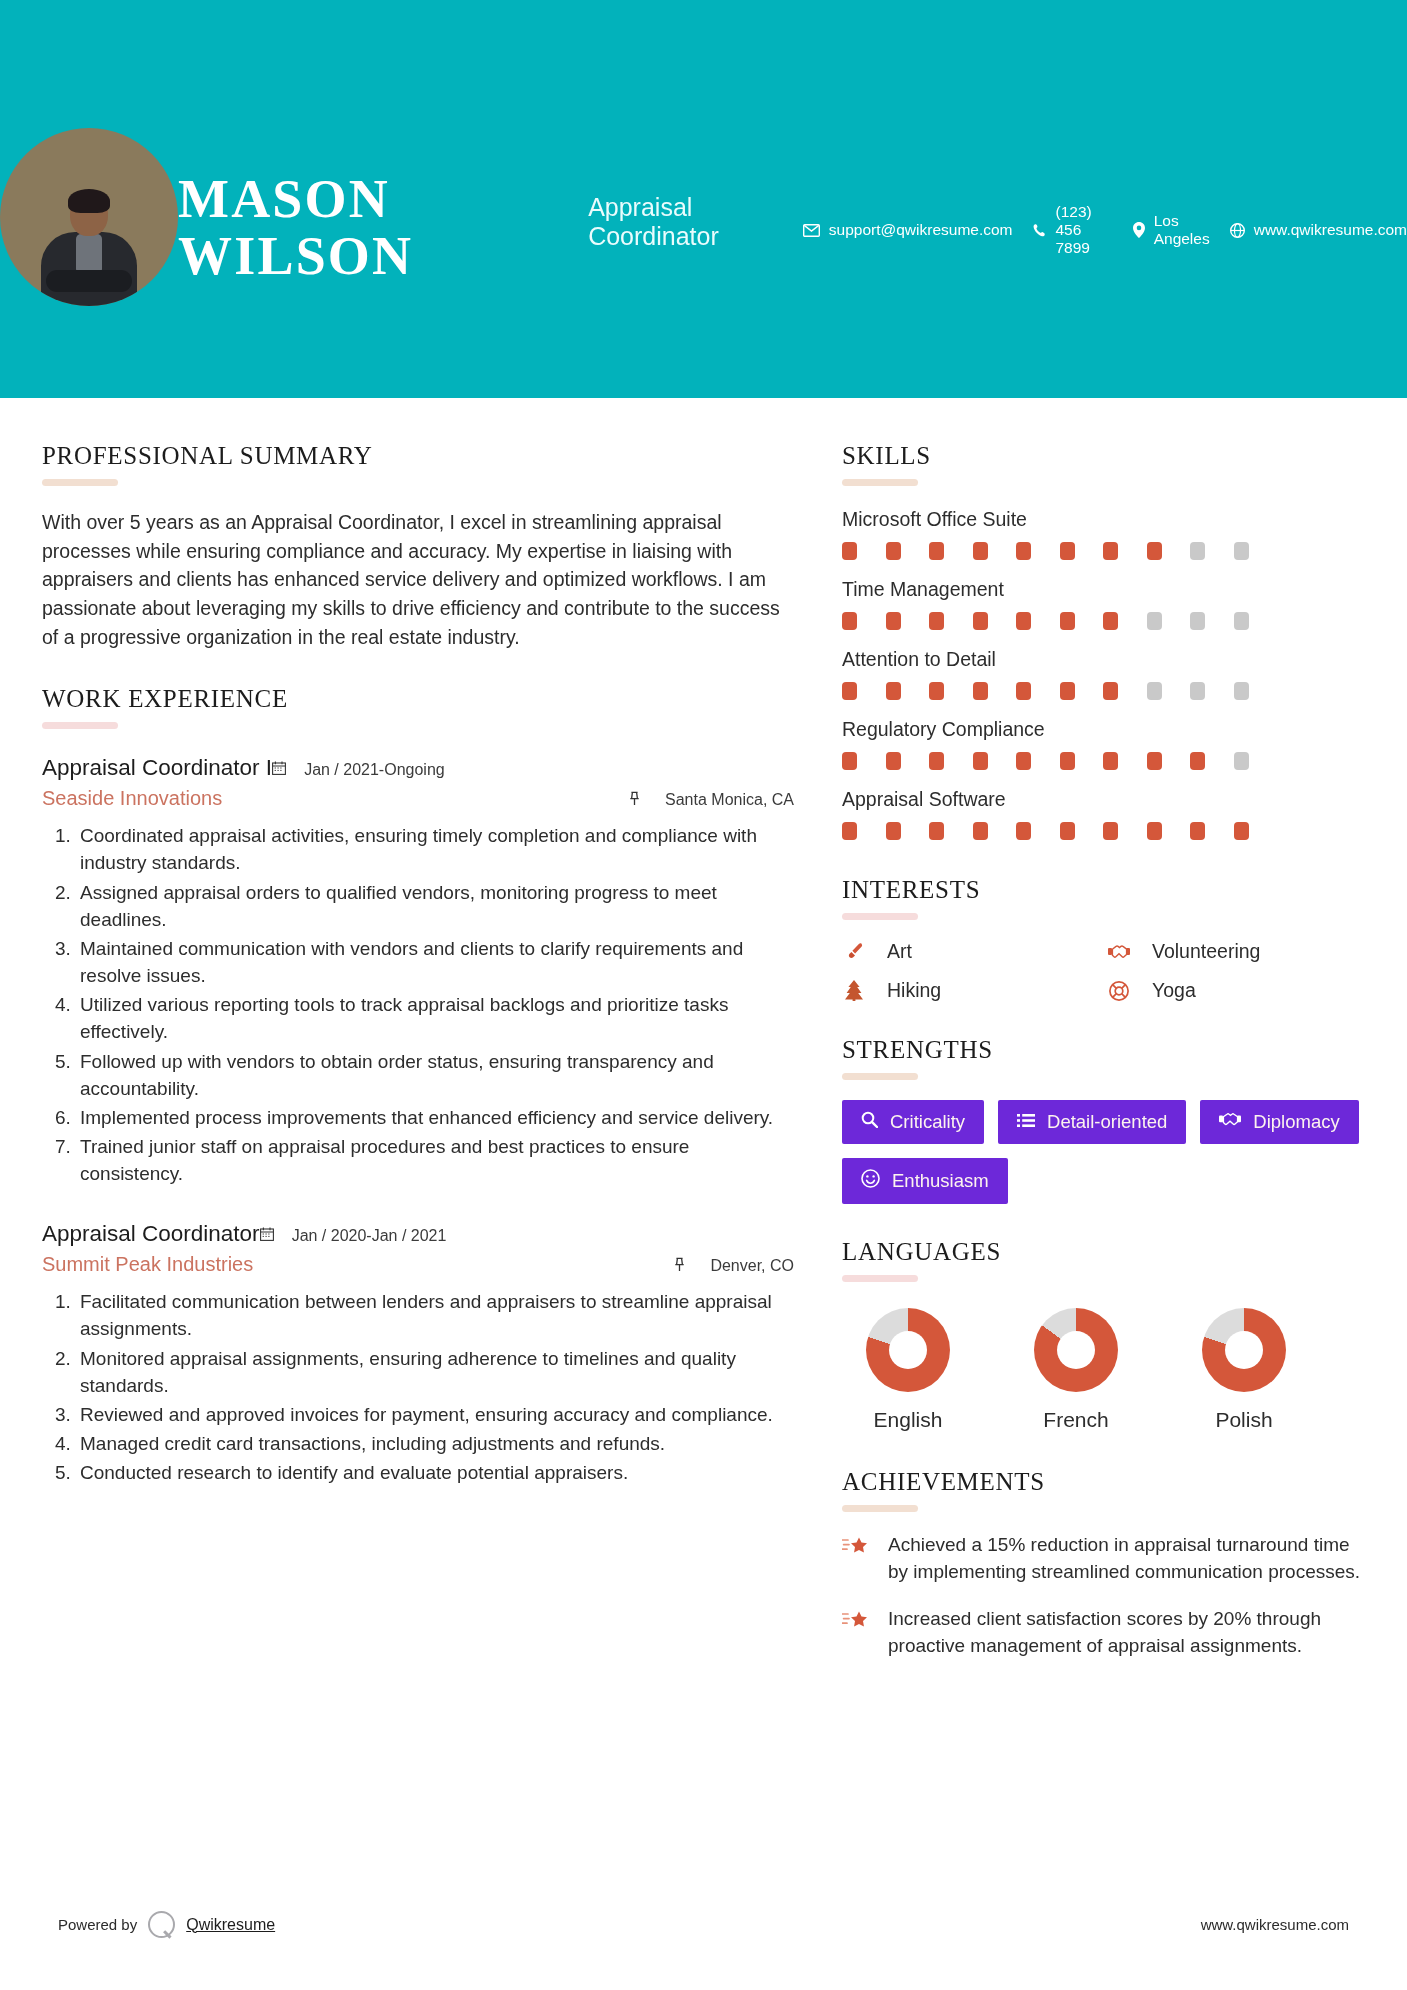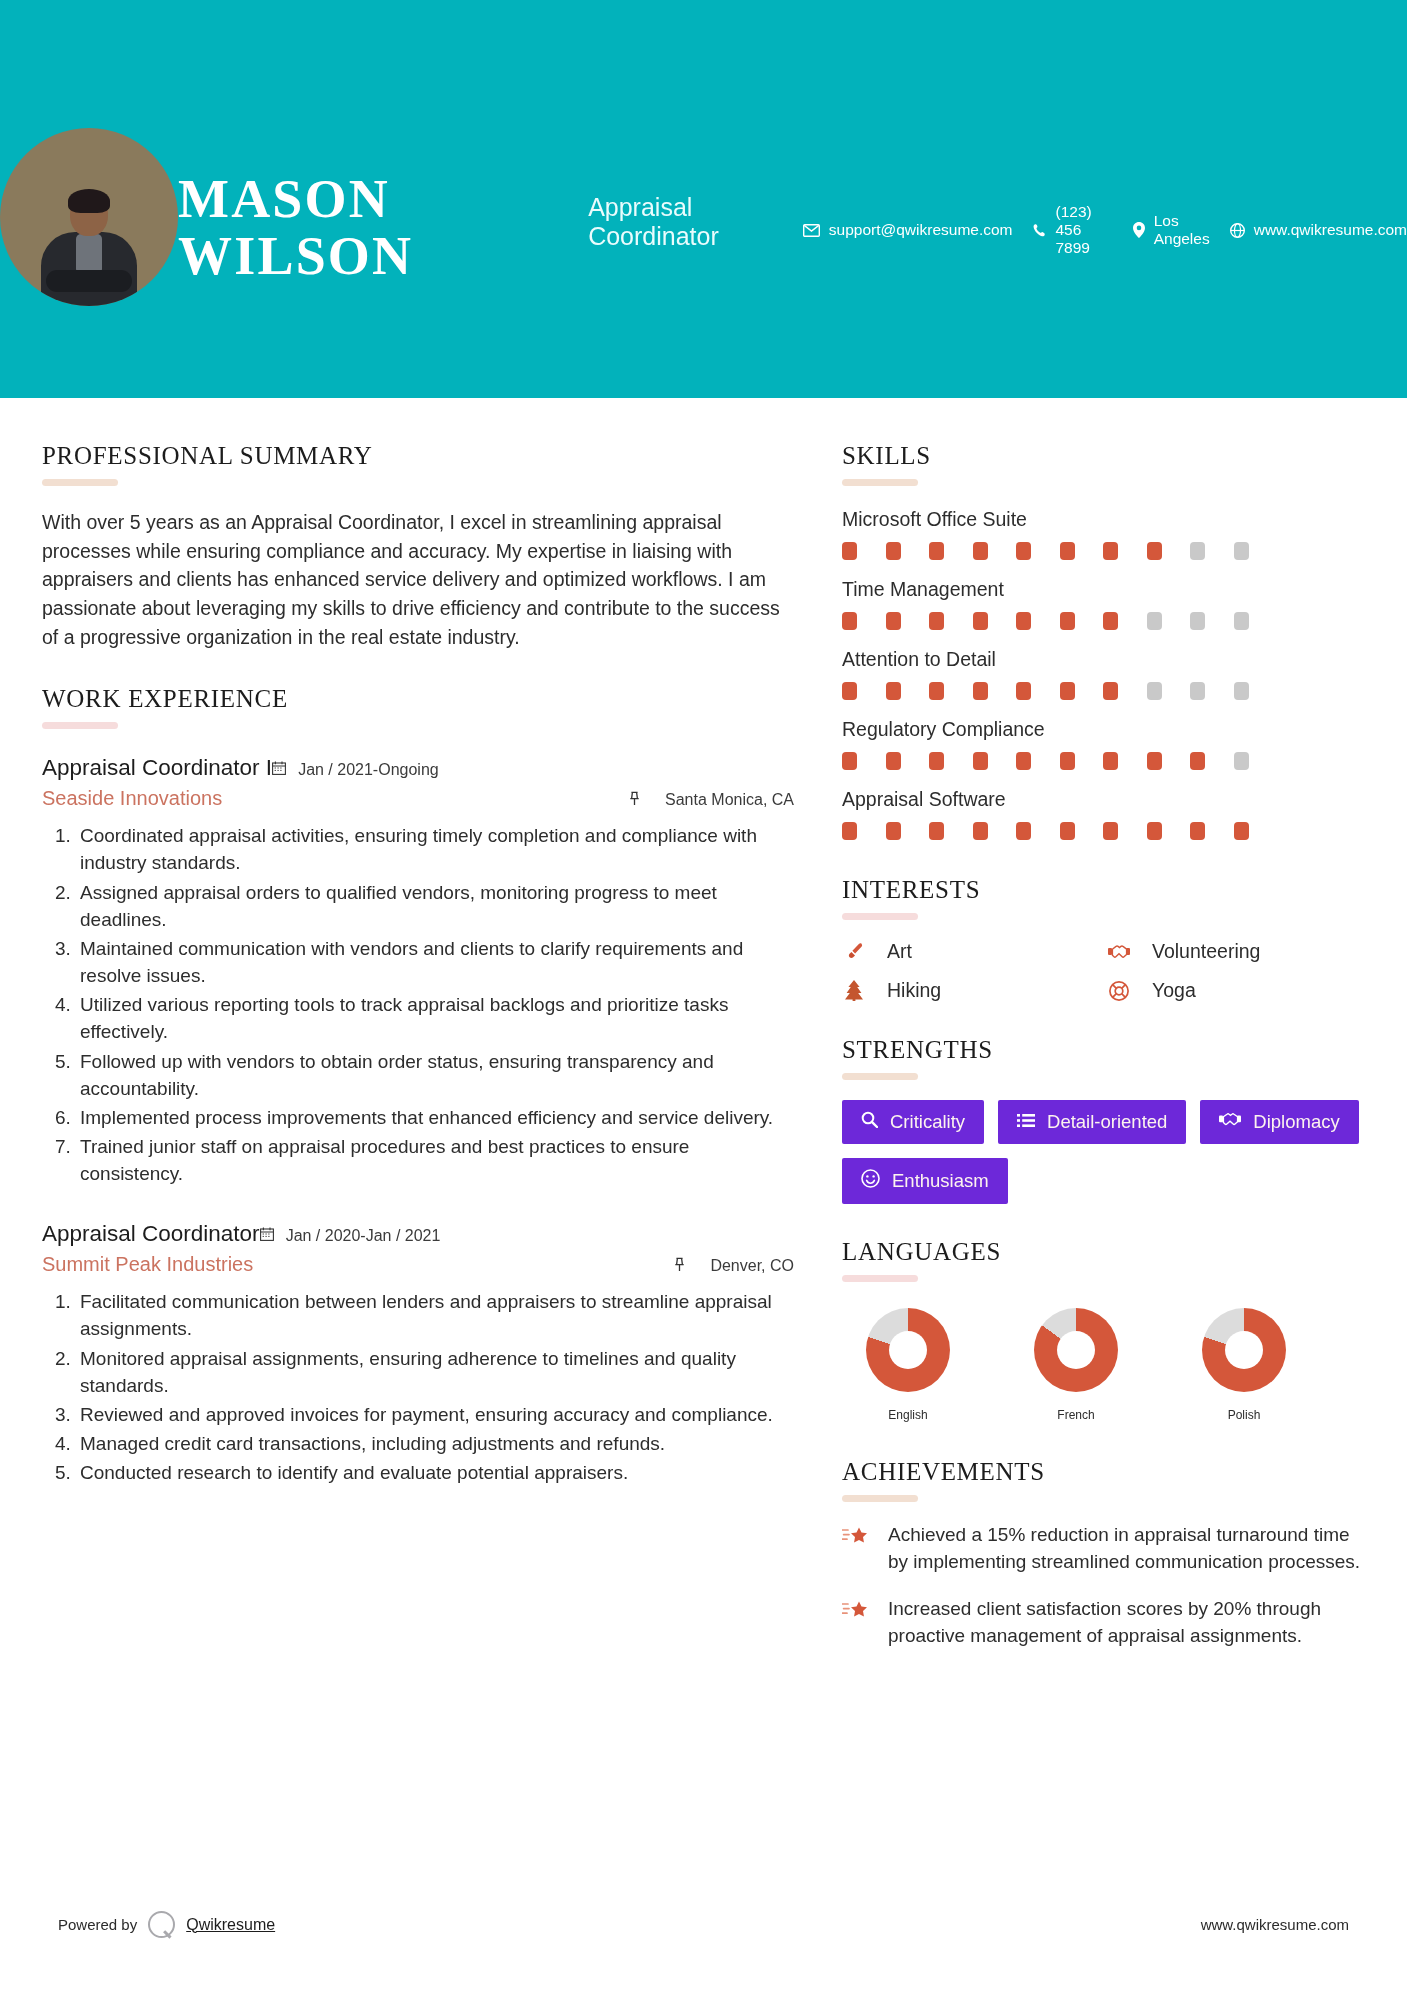--- a/index.html
+++ b/index.html
@@ -131,21 +131,21 @@
     color: #2d2d2d;
   }
 
   .sec-work { margin-top: 34px; }
 
   .job { margin-top: 26px; }
   .job-row {
     display: flex; align-items: baseline;
   }
   .job-title { font-size: 22.5px; color: #1d1d1d; font-weight: 400; }
-  .job-meta  { font-size: 16px; color: #3b3b3b; display:flex; align-items:center; gap:12px; }
+  .job-meta  { font-size: 16px; color: #3b3b3b; display:flex; align-items:center; gap:18px; }
   .job-row2 { display:flex; justify-content: space-between; align-items: baseline; margin-top: 6px; }
   .job-company { font-size: 20px; color: #cb7360; }
   .job-loc { font-size: 16px; color: #3b3b3b; display:flex; align-items:center; gap:25px; }
 
   ol.bullets {
     margin-top: 12px;
     padding-left: 34px;
     font-size: 19px;
     line-height: 1.43;
     color: #2d2d2d;
@@ -181,21 +181,21 @@
   .langs { display:flex; gap: 48px; margin-top: 26px; padding-left: 6px; }
   .lang { width: 120px; text-align: center; }
   .donut {
     width: 84px; height: 84px; border-radius: 50%;
     margin: 0 auto; position: relative;
   }
   .donut::after {
     content:""; position:absolute; inset: 23px;
     background:#fff; border-radius:50%;
   }
-  .lang-name { margin-top: 16px; font-size: 12px; color:#2d2d2d; }
+  .lang-name { margin-top: 16px; font-size: 21px; color:#2d2d2d; }
 
   .sec-ach { margin-top: 36px; }
   .ach { display:flex; gap: 16px; margin-top: 20px; }
   .ach-ic { flex:none; width: 30px; padding-top: 3px; }
   .ach-tx { font-size: 19px; line-height: 1.42; color:#2d2d2d; }
 
   
   .footer {
     position: absolute; left: 0; right: 0; bottom: 52px;
     padding: 0 58px;

